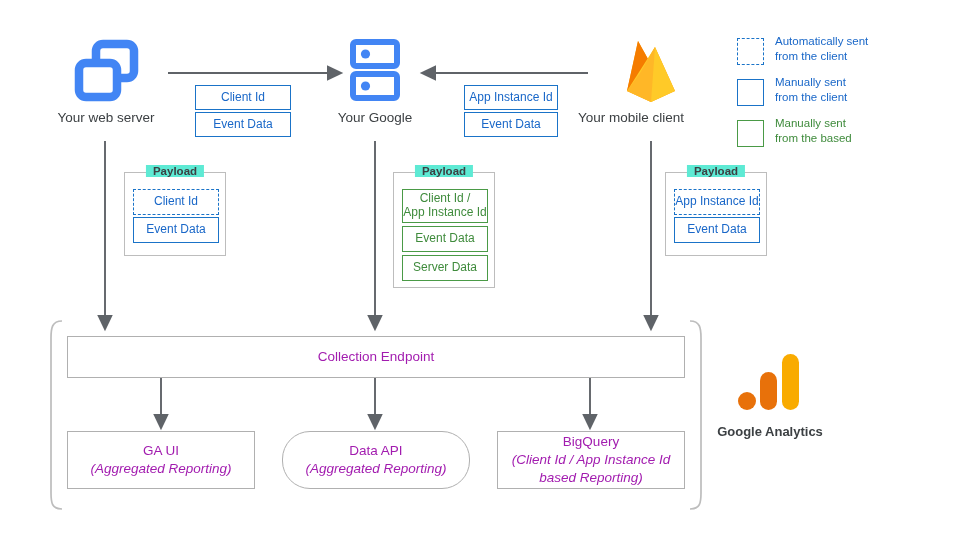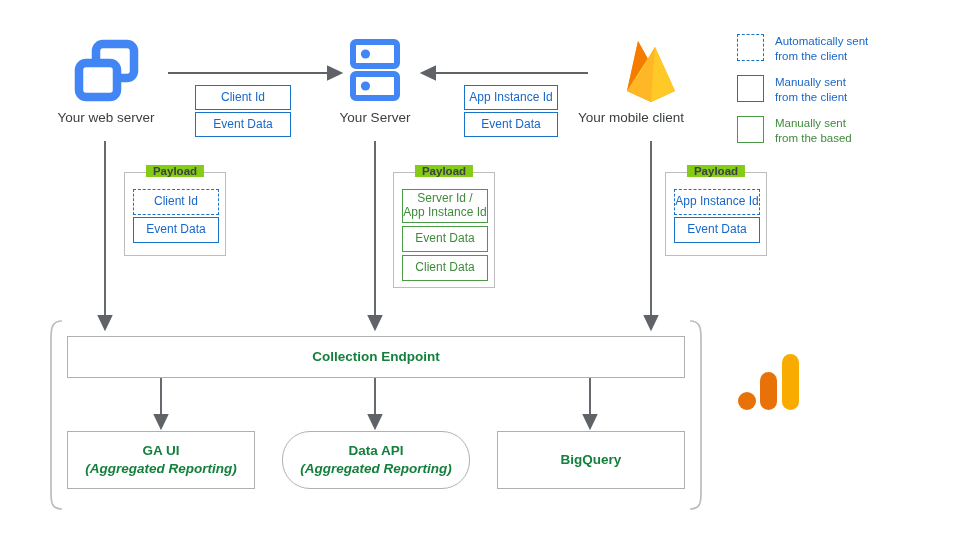--- a/index.html
+++ b/index.html
@@ -23,33 +23,33 @@
   .chip.blue{border:1.4px solid #1a73c8;color:#1967c8;}
   .chip.blue-dash{border:1.4px dashed #1a73c8;color:#1967c8;}
   .chip.green{border:1.4px solid #4a9a46;color:#3f8b3c;}
   
   .payload{
     box-sizing:border-box;position:absolute;
     border:1px solid #bdbdbd;background:#ffffff;
   }
   .payload-legend{
     position:absolute;top:-8px;left:50%;transform:translateX(-50%);
-    background:#84cc16;padding:0 7px;font-size:11.5px;font-weight:bold;
+    background:#5eead4;padding:0 7px;font-size:11.5px;font-weight:bold;
     color:#3c4043;white-space:nowrap;
   }
   
   .bigbox{
     box-sizing:border-box;position:absolute;border:1px solid #b0b0b0;
     background:#ffffff;display:flex;flex-direction:column;
     align-items:center;justify-content:center;
-    font-size:13.5px;color:#15803d;text-align:center;line-height:1.32;font-weight:bold;
+    font-size:13.5px;color:#a21caf;text-align:center;line-height:1.32;
   }
   .bigbox .sub{font-style:italic;}
   
-  .legend-row{position:absolute;display:flex;align-items:flex-start;}
+  .legend-row{position:absolute;display:flex;align-items:flex-end;}
   .legend-swatch{box-sizing:border-box;width:27px;height:27px;background:#fff;flex:0 0 auto;}
   .sw-blue-dash{border:1.5px dashed #1a73c8;}
   .sw-blue{border:1.5px solid #1a73c8;}
   .sw-green{border:1.5px solid #4a9a46;}
   .legend-text{margin-left:11px;font-size:11.5px;line-height:1.34;white-space:nowrap;}
   .legend-text.blue{color:#1967c8;}
   .legend-text.green{color:#3f8b3c;}
   
   .ga-caption{
     position:absolute;text-align:center;font-size:13px;color:#3c4043;
@@ -94,21 +94,21 @@
 <div class="abs node-label" style="left:26px;top:110px;width:160px;">Your web server</div>
 
 <div class="abs" style="left:340px;top:36px;width:70px;">
   <svg width="64" height="68" viewBox="0 0 64 68" style="margin:0 auto;">
     <rect x="10" y="6" width="44" height="24" rx="3" ry="3" fill="#ffffff" stroke="#4285f4" stroke-width="6"></rect>
     <circle cx="22.5" cy="18" r="4.6" fill="#4285f4"></circle>
     <rect x="10" y="38" width="44" height="24" rx="3" ry="3" fill="#ffffff" stroke="#4285f4" stroke-width="6"></rect>
     <circle cx="22.5" cy="50" r="4.6" fill="#4285f4"></circle>
   </svg>
 </div>
-<div class="abs node-label" style="left:295px;top:110px;width:160px;">Your Server</div>
+<div class="abs node-label" style="left:295px;top:110px;width:160px;">Your Google</div>
 
 <div class="abs" style="left:614px;top:34px;width:74px;">
   <svg width="70" height="72" viewBox="0 0 70 72" style="margin:0 auto;">
     <path d="M11,57 L22,7 L32,25 L39,13 L59,57 L35,68 Z" fill="#ffa000"></path>
     <path d="M11,57 L22,7 L32,25 L24,39 Z" fill="#f57c00"></path>
     <path d="M11,57 L39,13 L59,57 L35,68 Z" fill="#ffca28"></path>
     <path d="M24,39 L39,13 L35,68 L11,57 Z" fill="#ffa726" opacity="0.55"></path>
   </svg>
 </div>
 <div class="abs node-label" style="left:548px;top:110px;width:166px;">Your mobile client</div>
@@ -120,24 +120,24 @@
 <div class="abs chip blue" style="left:464px;top:112px;width:94px;height:25px;">Event Data</div>
 
 <div class="payload" style="left:124px;top:172px;width:102px;height:84px;">
   <div class="payload-legend">Payload</div>
   <div class="chip blue-dash" style="position:absolute;left:8px;top:16px;width:86px;height:26px;">Client Id</div>
   <div class="chip blue" style="position:absolute;left:8px;top:44px;width:86px;height:26px;">Event Data</div>
 </div>
 
 <div class="payload" style="left:393px;top:172px;width:102px;height:116px;">
   <div class="payload-legend">Payload</div>
-  <div class="chip green" style="position:absolute;left:8px;top:16px;width:86px;height:34px;white-space:pre-line;">Server Id /
+  <div class="chip green" style="position:absolute;left:8px;top:16px;width:86px;height:34px;white-space:pre-line;">Client Id /
 App Instance Id</div>
   <div class="chip green" style="position:absolute;left:8px;top:53px;width:86px;height:26px;">Event Data</div>
-  <div class="chip green" style="position:absolute;left:8px;top:82px;width:86px;height:26px;">Client Data</div>
+  <div class="chip green" style="position:absolute;left:8px;top:82px;width:86px;height:26px;">Server Data</div>
 </div>
 
 <div class="payload" style="left:665px;top:172px;width:102px;height:84px;">
   <div class="payload-legend">Payload</div>
   <div class="chip blue-dash" style="position:absolute;left:8px;top:16px;width:86px;height:26px;">App Instance Id</div>
   <div class="chip blue" style="position:absolute;left:8px;top:44px;width:86px;height:26px;">Event Data</div>
 </div>
 
 <div class="bigbox" style="left:67px;top:336px;width:618px;height:42px;">
   <div>Collection Endpoint</div>
@@ -148,30 +148,33 @@
   <div class="sub">(Aggregated Reporting)</div>
 </div>
 
 <div class="bigbox" style="left:282px;top:431px;width:188px;height:58px;border-radius:28px;">
   <div>Data API</div>
   <div class="sub">(Aggregated Reporting)</div>
 </div>
 
 <div class="bigbox" style="left:497px;top:431px;width:188px;height:58px;justify-content:center;">
   <div>BigQuery</div>
+  <div class="sub" style="white-space:pre-line;">(Client Id / App Instance Id
+based Reporting)</div>
 </div>
 
 <div class="abs" style="left:736px;top:352px;width:68px;height:62px;">
   <svg width="68" height="62" viewBox="0 0 68 62">
     <rect x="46" y="2" width="17" height="56" rx="8.5" ry="8.5" fill="#f9ab00"></rect>
     <rect x="24" y="20" width="17" height="38" rx="8.5" ry="8.5" fill="#e8710a"></rect>
     <circle cx="11" cy="49" r="9" fill="#e8710a"></circle>
   </svg>
 </div>
 <div class="ga-caption" style="left:690px;top:424px;width:160px;">
+  <div>Google Analytics</div>
 </div>
 
 <div class="legend-row" style="left:737px;top:34px;">
   <div class="legend-swatch sw-blue-dash"></div>
   <div class="legend-text blue">
     <div>Automatically sent</div>
     <div>from the client</div>
   </div>
 </div>
 

